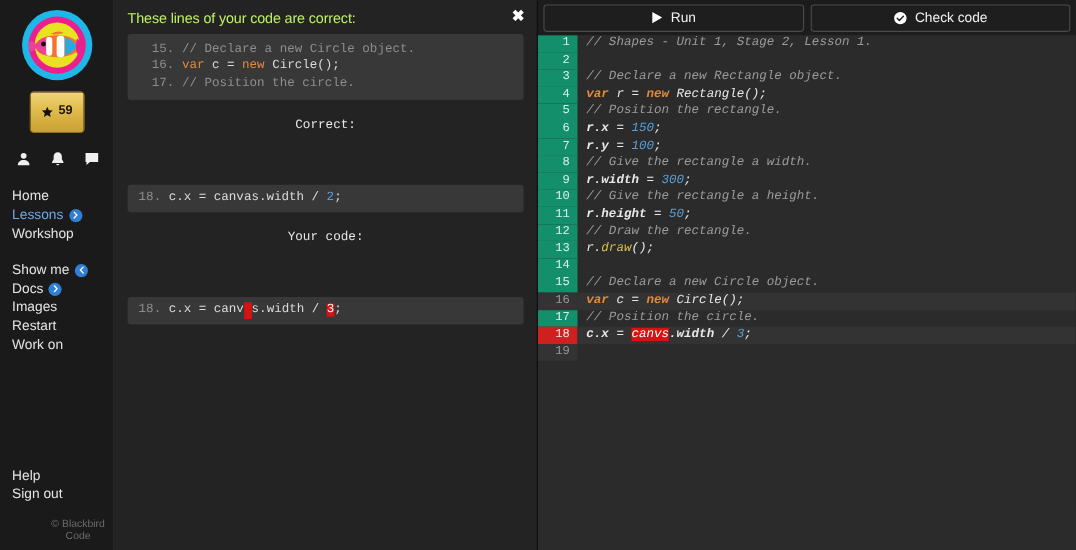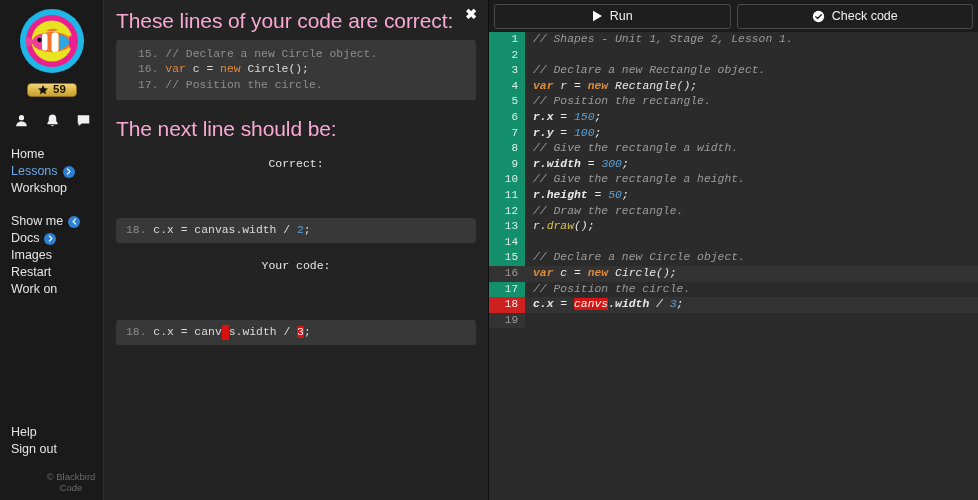--- a/index.html
+++ b/index.html
@@ -36,21 +36,21 @@
   .avatar-wrap {
     margin-top: 7px;
     width: 68px;
     height: 68px;
   }
   .avatar-svg { display: block; width: 68px; height: 68px; }
 
   .star-badge {
     margin-top: 8px;
     width: 50px;
-    height: 14px;
+    height: 38px;
     border-radius: 4px;
     background: linear-gradient(180deg, #f0d678 0%, #e0bb4c 45%, #caa033 100%);
     border: 1px solid #8f6f1c;
     display: flex;
     align-items: center;
     justify-content: center;
     gap: 4px;
   }
   .star-badge .star { width: 12px; height: 12px; display:block; }
   .star-badge .count {
@@ -136,22 +136,22 @@
     color: #ffffff;
     font-size: 14px;
     font-weight: bold;
     line-height: 16px;
     text-align: center;
     cursor: pointer;
     font-family: "Liberation Sans", sans-serif;
   }
 
   .panel-h {
-    color: #f9a8d4;
-    font-size: 21px;
+    color: #bef264;
+    font-size: 13px;
     font-weight: normal;
     padding-top: 9px;
     letter-spacing: -0.1px;
   }
   .panel-h.second { padding-top: 17px; }
 
   .sublabel {
     color: #e6e6e6;
     font-size: 11.5px;
     font-family: "Liberation Mono", monospace;
@@ -373,21 +373,20 @@
     <div class="close-x">✖</div>
 
     <div class="panel-h">These lines of your code are correct:</div>
 
     <div class="codebox">
       <div><span class="ln">15.</span> <span class="cm">// Declare a new Circle object.</span></div>
       <div><span class="ln">16.</span> <span class="kw">var</span><span class="pl"> c = </span><span class="kw">new</span><span class="pl"> Circle();</span></div>
       <div><span class="ln">17.</span> <span class="cm">// Position the circle.</span></div>
     </div>
 
-    <div class="panel-h second">The next line should be:</div>
 
     <div class="sublabel">Correct:</div>
     <div class="codebox one-line">
       <div><span class="ln">18.</span> <span class="pl">c.x = canvas.width / </span><span class="num">2</span><span class="pl">;</span></div>
     </div>
 
     <div class="sublabel">Your code:</div>
     <div class="codebox one-line">
       <div><span class="ln">18.</span> <span class="pl">c.x = canv</span><span class="err-chr">&nbsp;</span><span class="pl">s.width / </span><span class="err-txt">3</span><span class="pl">;</span></div>
     </div>

